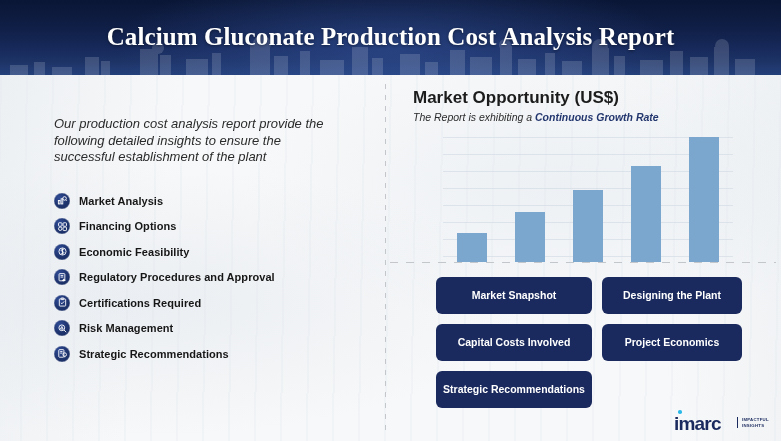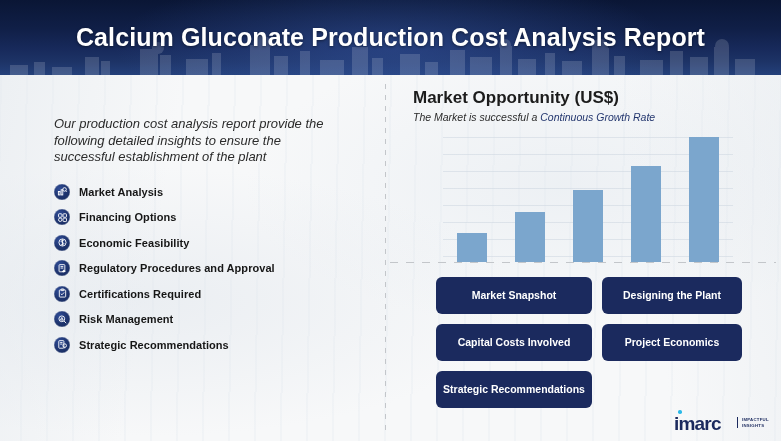--- a/index.html
+++ b/index.html
@@ -23,20 +23,21 @@
       #f7f8f9;
     pointer-events:none;
   }
 
   
   .header{
     position:absolute; left:0; top:0; width:781px; height:75px;
     background:
       linear-gradient(180deg,#0a1635 0%, #101f47 38%, #17295a 64%, #1d3366 82%, #24407a 100%);
     overflow:hidden;
+    font-family:Liberation Serif, serif;
   }
   .header .glow{
     position:absolute; left:50%; top:-30px; width:560px; height:150px;
     transform:translateX(-50%);
     background:radial-gradient(ellipse at center, rgba(60,95,175,.45) 0%, rgba(10,22,53,0) 70%);
   }
   .skyline{ position:absolute; left:0; bottom:0; width:781px; height:40px; opacity:.5; }
   .header-title{
     position:absolute; left:0; right:0; top:23px;
     text-align:center;
@@ -61,21 +62,21 @@
   
   .left-panel{ position:absolute; left:0; top:75px; width:385px; height:366px; }
   .panel-title{
     position:absolute; left:54px; top:16px;
     font-size:20px; font-weight:bold; color:#1c1c1c; letter-spacing:.1px;
   }
   .panel-sub{
     position:absolute; left:54px; top:41px; width:285px;
     font-size:13px; font-style:italic; color:#2b2b2b; line-height:16.5px;
   }
-  .insights-list{ position:absolute; left:54px; top:104px; width:320px; }
+  .insights-list{ position:absolute; left:54px; top:113px; width:320px; }
   .insight-item{
     display:flex; align-items:center; height:25.5px;
   }
   .insight-icon{
     width:16px; height:16px; border-radius:50%;
     background:radial-gradient(circle at 34% 30%, #2f4c96 0%, #1f3570 48%, #162a5c 100%);
     flex:0 0 16px; margin-right:9px;
     display:flex; align-items:center; justify-content:center;
     box-shadow:0 0 0 .5px rgba(255,255,255,.35) inset;
   }
@@ -87,21 +88,21 @@
   
   .right-panel{ position:absolute; left:385px; top:75px; width:396px; height:366px; }
   .mk-title{
     position:absolute; left:28px; top:13px;
     font-size:17px; font-weight:bold; color:#1c1c1c;
   }
   .mk-sub{
     position:absolute; left:28px; top:36px;
     font-size:10.5px; font-style:italic; color:#2b2b2b; white-space:nowrap;
   }
-  .mk-sub .accent{ color:#23366e; font-weight:normal; }
+  .mk-sub .accent{ color:#23366e; font-weight:bold; }
 
   
   .chart{
     position:absolute; left:58px; top:62px; width:290px; height:125px;
   }
   .chart .gridlines{
     position:absolute; inset:0;
     background:repeating-linear-gradient(180deg, rgba(205,214,224,.55) 0 1px, rgba(0,0,0,0) 1px 17px);
   }
   .bars{ position:absolute; inset:0; display:flex; align-items:flex-end; }
@@ -278,21 +279,21 @@
       </span>
       <span class="insight-label">Strategic Recommendations</span>
     </div>
 
   </div>
 </div>
 
 <div class="right-panel">
   <div class="mk-title">Market Opportunity (US$)</div>
   <div class="mk-sub">
-    <span>The Market is successful a </span><span class="accent">Continuous Growth Rate</span>
+    <span>The Report is exhibiting a </span><span class="accent">Continuous Growth Rate</span>
   </div>
 
   <div class="chart">
     <div class="gridlines"></div>
     <div class="bars" id="bars">
         <div class="bar-slot">
           <div class="bar" title="1: 23" style="height: 23%; background: rgb(123, 166, 205);"></div>
         </div>
         <div class="bar-slot">
           <div class="bar" title="2: 40" style="height: 40%; background: rgb(123, 166, 205);"></div>

